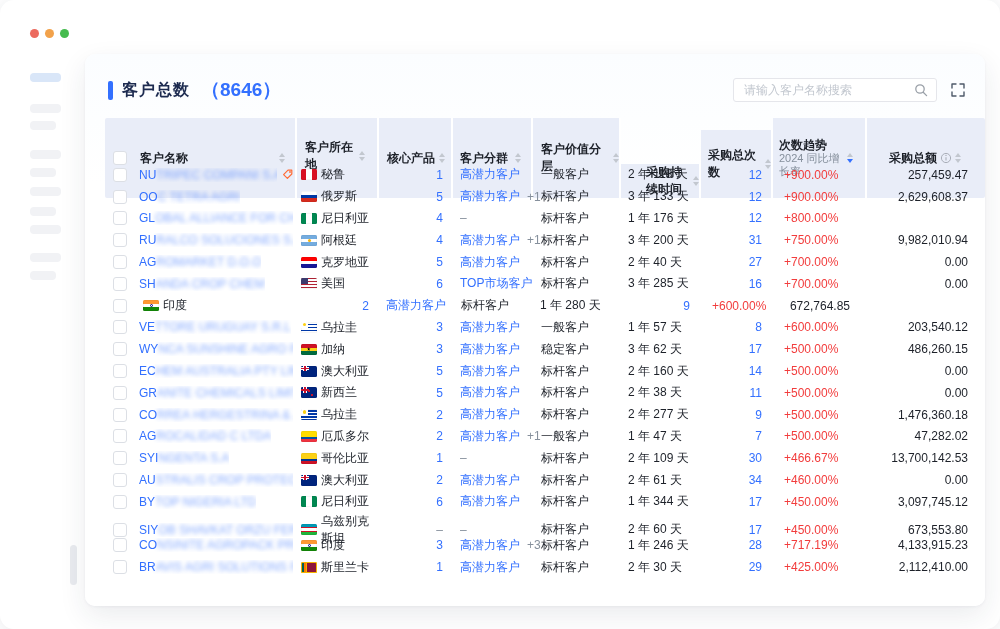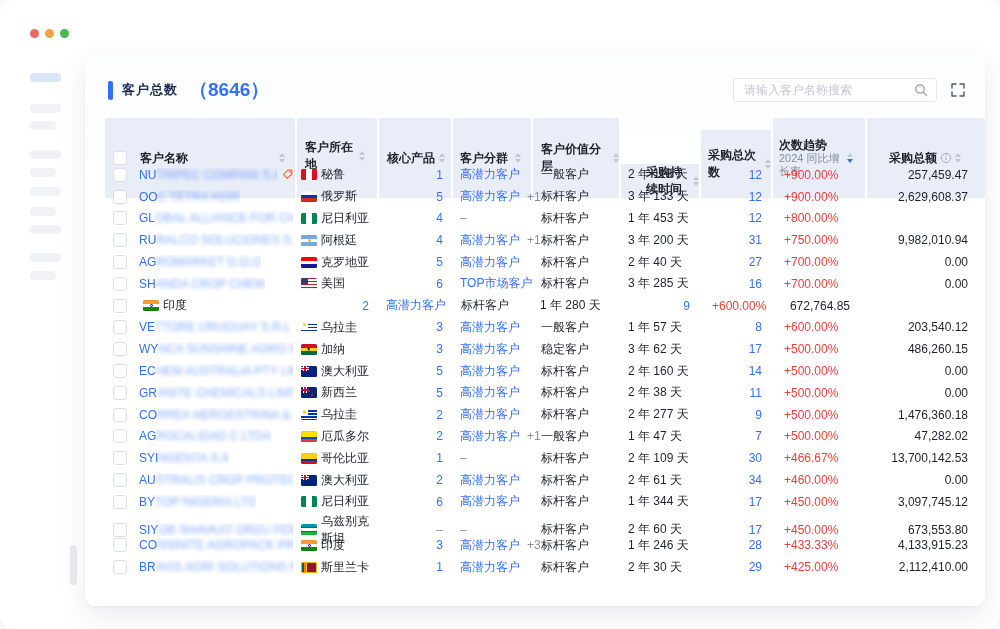--- a/index.html
+++ b/index.html
@@ -15,21 +15,21 @@
   .sidebar{position:absolute;top:60px;left:30px;width:40px;}
   .sk{height:9px;border-radius:4px;background:#F1F2F5;}
   .sk.blue{background:#D9E6F8;}
   .side-scroll{position:absolute;left:70px;top:545px;width:7px;height:40px;border-radius:4px;background:#E9EBEF;}
   
   .card{position:absolute;left:85px;top:54px;width:900px;height:552px;background:linear-gradient(180deg,#FBFDFF 0,#FFFFFF 130px);border-radius:10px;box-shadow:0 1px 3px rgba(30,40,70,.05),0 10px 28px rgba(30,40,70,.09);}
   
   .title-row{display:flex;align-items:center;justify-content:space-between;margin:21px 19px 0 23px;height:30px;}
   .title-left{display:flex;align-items:center;gap:9px;}
   .accent{width:5px;height:19px;border-radius:2px;background:#3370FF;}
-  .page-title{font-size:13px;font-weight:bold;color:#1D2B50;letter-spacing:1px;font-family:Liberation Serif, serif;}
+  .page-title{font-size:16px;font-weight:bold;color:#1D2B50;letter-spacing:1px;font-family:Liberation Serif, serif;}
   .page-count{font-size:19px;font-weight:bold;color:#3370FF;margin-left:2px;}
   .title-right{display:flex;align-items:center;gap:13px;}
   .search-box{display:flex;align-items:center;width:204px;height:24px;border:1px solid #E5E6EB;border-radius:3px;background:#fff;box-sizing:border-box;padding:0 8px;}
   .search-box input{flex:1;border:none;outline:none;font-size:12px;color:#1D2129;font-family:inherit;background:transparent;min-width:0;}
   .search-box input::placeholder{color:#C2C7CF;}
   
   .table{margin:13px 0 0 20px;width:880px;font-size:12px;}
   .grid-cols{display:grid;grid-template-columns:34px 158px 82px 74px 80px 88px 80px 72px 94px 118px;}
   .thead{height:44px;}
   .th{background:#E9EDF8;display:flex;align-items:center;color:#1D2129;font-weight:bold;border-right:2px solid #fff;box-sizing:border-box;}
@@ -335,21 +335,21 @@
       <span class="num">4</span>
     </div>
     <div class="td c-seg">
       <span class="seg dash">–</span>
 
     </div>
     <div class="td c-tier">
       <span>标杆客户</span>
     </div>
     <div class="td c-dur">
-      <span>1 年 453 天</span>
+      <span>1 年 176 天</span>
     </div>
     <div class="td c-count">
       <span class="num">12</span>
     </div>
     <div class="td c-trend">
       <span class="trend">+800.00%</span>
     </div>
   </div>
 
   <div class="tr grid-cols">
@@ -924,21 +924,21 @@
     <div class="td c-tier">
       <span>标杆客户</span>
     </div>
     <div class="td c-dur">
       <span>1 年 246 天</span>
     </div>
     <div class="td c-count">
       <span class="num">28</span>
     </div>
     <div class="td c-trend">
-      <span class="trend">+433.33%</span>
+      <span class="trend">+717.19%</span>
     </div>
     <div class="td c-amt">
       <span>4,133,915.23</span>
     </div>
   </div>
 
   <div class="tr grid-cols">
     <div class="td c-check">
       <span class="cb"></span>
     </div>

